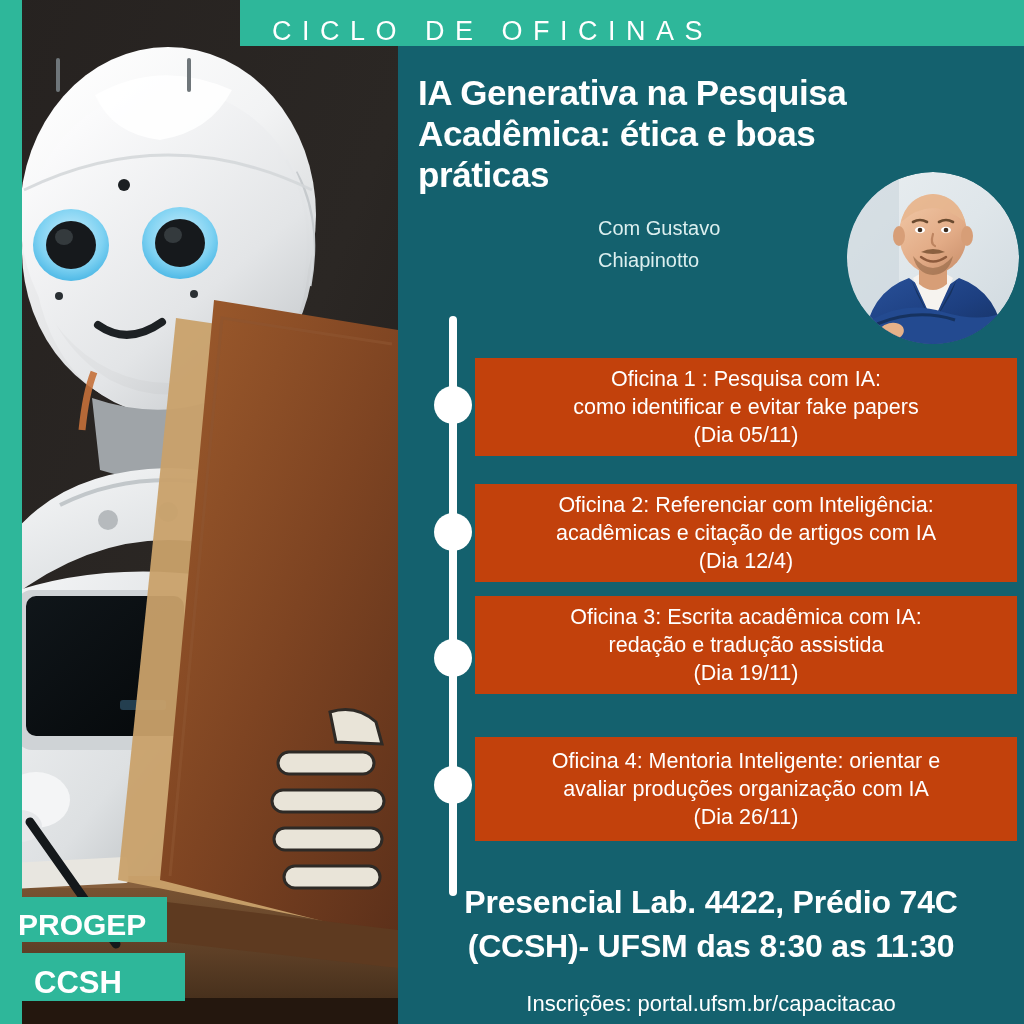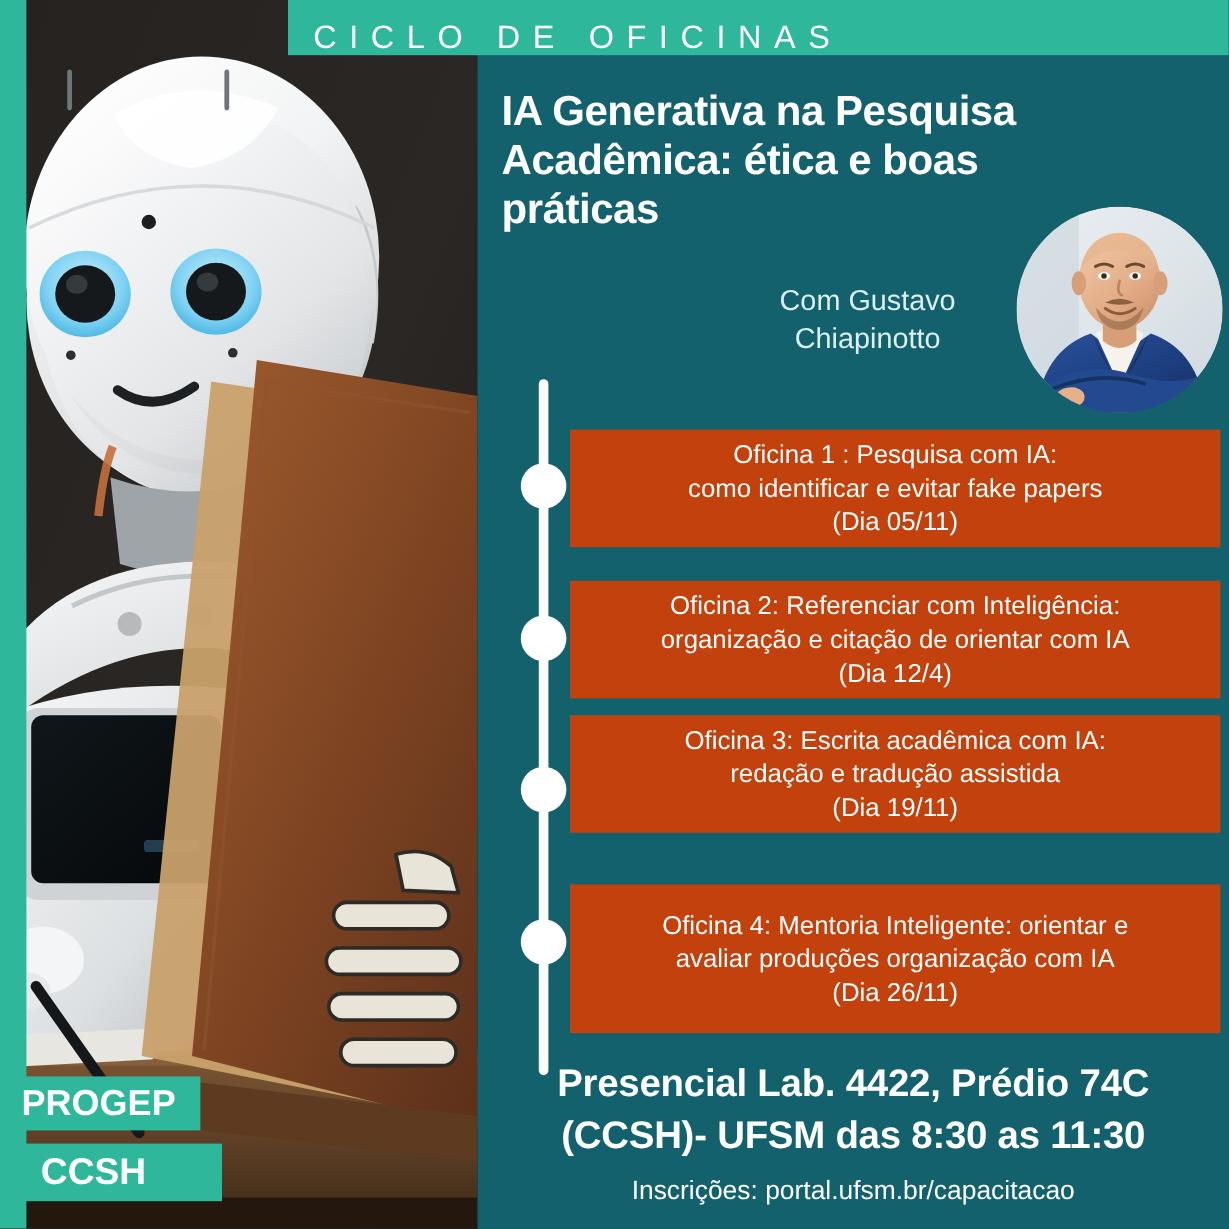--- a/index.html
+++ b/index.html
@@ -34,21 +34,21 @@
     position:absolute;left:240px;top:0;width:784px;height:46px;
     background:#2EB79A;
     display:flex;align-items:center;
     z-index:8;
   }
   .banner-text{
     color:#ffffff;
     font-size:27px;
     font-weight:400;
     letter-spacing:10.5px;
-    padding-left:21px;
+    padding-left:32px;
     white-space:nowrap;
     font-family:"Liberation Sans", sans-serif;
     margin-top:17px;
   }
 
   
   .panel{
     position:absolute;left:398px;top:0;width:698px;height:1024px;
     background:#14616E;
     z-index:5;
@@ -60,24 +60,23 @@
     color:#ffffff;
     font-size:35px;
     line-height:41px;
     font-weight:bold;
     letter-spacing:-0.4px;
     font-family:"Liberation Sans", sans-serif;
   }
 
   
   .speaker-name{
-    position:absolute;left:200px;top:235px;width:250px;
-    text-align:center;
+    position:absolute;left:200px;top:212px;width:250px;
     color:#DCEFEF;
-    font-size:24px;
+    font-size:20px;
     line-height:32px;
     font-weight:400;
   }
   .speaker-photo{
     position:absolute;left:847px;top:172px;
     width:172px;height:172px;border-radius:50%;
     overflow:hidden;z-index:9;
   }
   .speaker-photo svg{display:block;width:172px;height:172px;}
 
@@ -110,30 +109,30 @@
 
   
   .footer{
     position:absolute;left:398px;top:880px;width:626px;
     text-align:center;color:#ffffff;z-index:7;
   }
   .f-line1,.f-line2{
     font-size:32px;font-weight:bold;line-height:44px;letter-spacing:-0.2px;
   }
   .f-line3{
-    font-size:22px;font-weight:400;line-height:40px;margin-top:4px;
+    font-size:22px;font-weight:400;line-height:40px;margin-top:16px;
   }
 
   
   .badge{
     position:absolute;
     background:#2EB79A;
     color:#ffffff;
     font-weight:bold;
-    display:flex;align-items:center;
+    display:flex;align-items:flex-end;
     z-index:10;
   }
   .badge-progep{
     left:0;top:897px;width:167px;height:45px;
     font-size:30px;padding-left:18px;box-sizing:border-box;
   }
   .badge-ccsh{
     left:0;top:953px;width:185px;height:48px;
     font-size:31px;padding-left:34px;box-sizing:border-box;
   }
@@ -359,31 +358,31 @@
   <div class="tl-dot" style="top:766px;"></div>
 
   <div class="card" style="top:358px;height:98px;">
     <span class="ln">Oficina 1 : Pesquisa com IA:</span>
     <span class="ln">como identificar e evitar fake papers</span>
     <span class="ln">(Dia 05/11)</span>
   </div>
 
   <div class="card" style="top:484px;height:98px;justify-content:center;">
     <span class="ln">Oficina 2: Referenciar com Inteligência:</span>
-    <span class="ln">organização e citação de orientar com IA</span>
+    <span class="ln">acadêmicas e citação de artigos com IA</span>
     <span class="ln">(Dia 12/4)</span>
   </div>
 
   <div class="card" style="top:596px;height:98px;">
     <span class="ln">Oficina 3: Escrita acadêmica com IA:</span>
     <span class="ln">redação e tradução assistida</span>
     <span class="ln">(Dia 19/11)</span>
   </div>
 
-  <div class="card" style="top:737px;height:124px;">
+  <div class="card" style="top:737px;height:104px;">
     <span class="ln">Oficina 4: Mentoria Inteligente: orientar e</span>
     <span class="ln">avaliar produções organização com IA</span>
     <span class="ln">(Dia 26/11)</span>
   </div>
 
   <div class="footer">
     <div class="f-line1">Presencial Lab. 4422, Prédio 74C</div>
     <div class="f-line2">(CCSH)- UFSM das 8:30 as 11:30</div>
     <div class="f-line3">Inscrições: portal.ufsm.br/capacitacao</div>
   </div>

